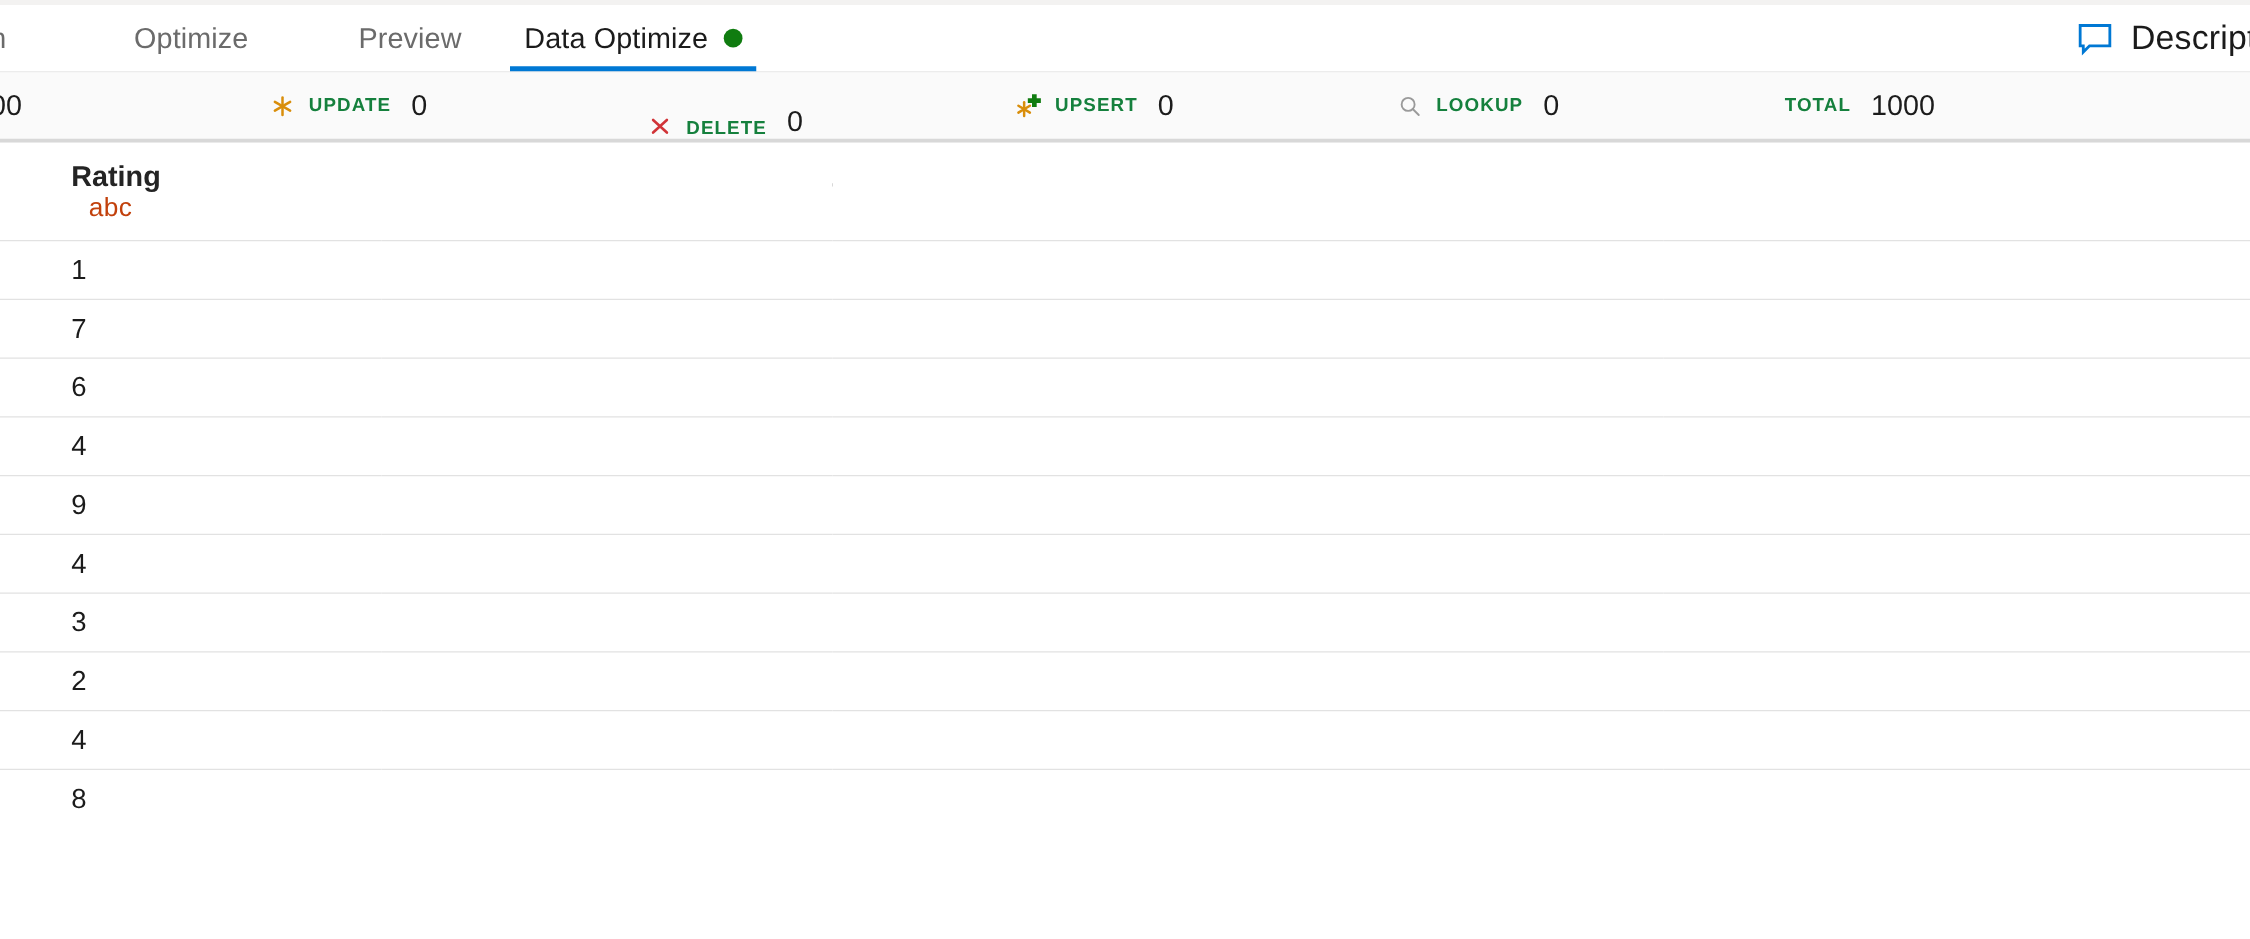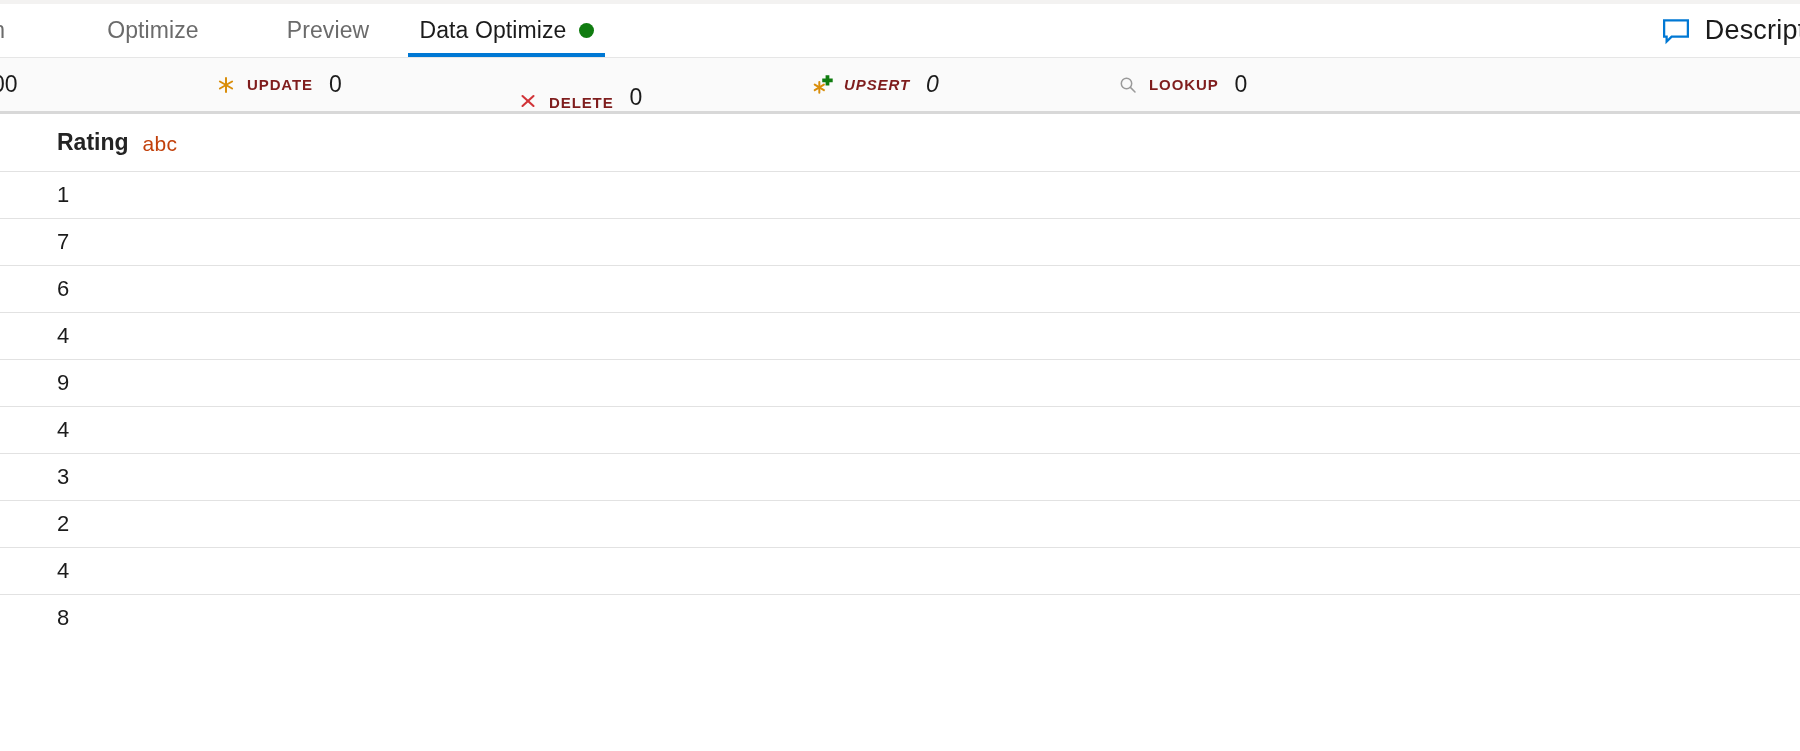--- a/index.html
+++ b/index.html
@@ -122,33 +122,33 @@
   }
   .stat-icon {
     width: 20px; height: 20px;
     margin-right: 11px;
     flex: 0 0 auto;
     display: block;
   }
   .stat-label {
     font-size: 15px;
     letter-spacing: 0.9px;
-    color: #7f1d1d;
+    color: #15803d;
     font-weight: 700;
     text-transform: uppercase;
   }
   .stat-value {
     font-size: 23px;
     color: #1b1b1b;
     margin-left: 16px;
   }
   .stat-insert { left: -24px; }
   .stat-update { left: 216px; }
   .stat-delete { left: 518px; align-items: flex-end; }
-  .stat-upsert { left: 812px; font-style: italic; }
+  .stat-upsert { left: 812px; }
   .stat-lookup { left: 1118px; }
   .stat-total  { right: 252px; }
   .stat-total .stat-label { font-size: 15px; }
 
   
   .table-wrap {
     flex: 1 1 auto;
     overflow: hidden;
     background: #ffffff;
   }
@@ -162,21 +162,22 @@
     vertical-align: middle;
     padding: 0;
   }
   .dtable thead th {
     height: 57px;
     background: #ffffff;
     font-weight: 400;
   }
   .col-head {
     display: flex;
-    align-items: flex-end;
+    align-items: flex-start;
+    flex-direction: column;
   }
   .col-title {
     font-size: 23px;
     color: #242424;
     font-weight: 700;
   }
   .col-type {
     font-size: 21px;
     color: #c2410c;
     margin-left: 14px;
@@ -295,20 +296,24 @@
 
     <div class="stat stat-lookup">
       <svg class="stat-icon" viewBox="0 0 20 20">
         <circle cx="8.5" cy="8.5" r="5.2" fill="none" stroke="#9a9a9a" stroke-width="1.5"></circle>
         <line x1="12.4" y1="12.4" x2="17" y2="17" stroke="#9a9a9a" stroke-width="1.5" stroke-linecap="round"></line>
       </svg>
       <span class="stat-label">LOOKUP</span>
       <span class="stat-value">0</span>
     </div>
 
+    <div class="stat stat-total">
+      <span class="stat-label">TOTAL</span>
+      <span class="stat-value">1000</span>
+    </div>
 
   </div>
 
   <div class="table-wrap">
     <table class="dtable">
       <thead>
         <tr>
           <th class="c-rating">
             <span class="col-head">
               <span class="col-title">Rating</span>

